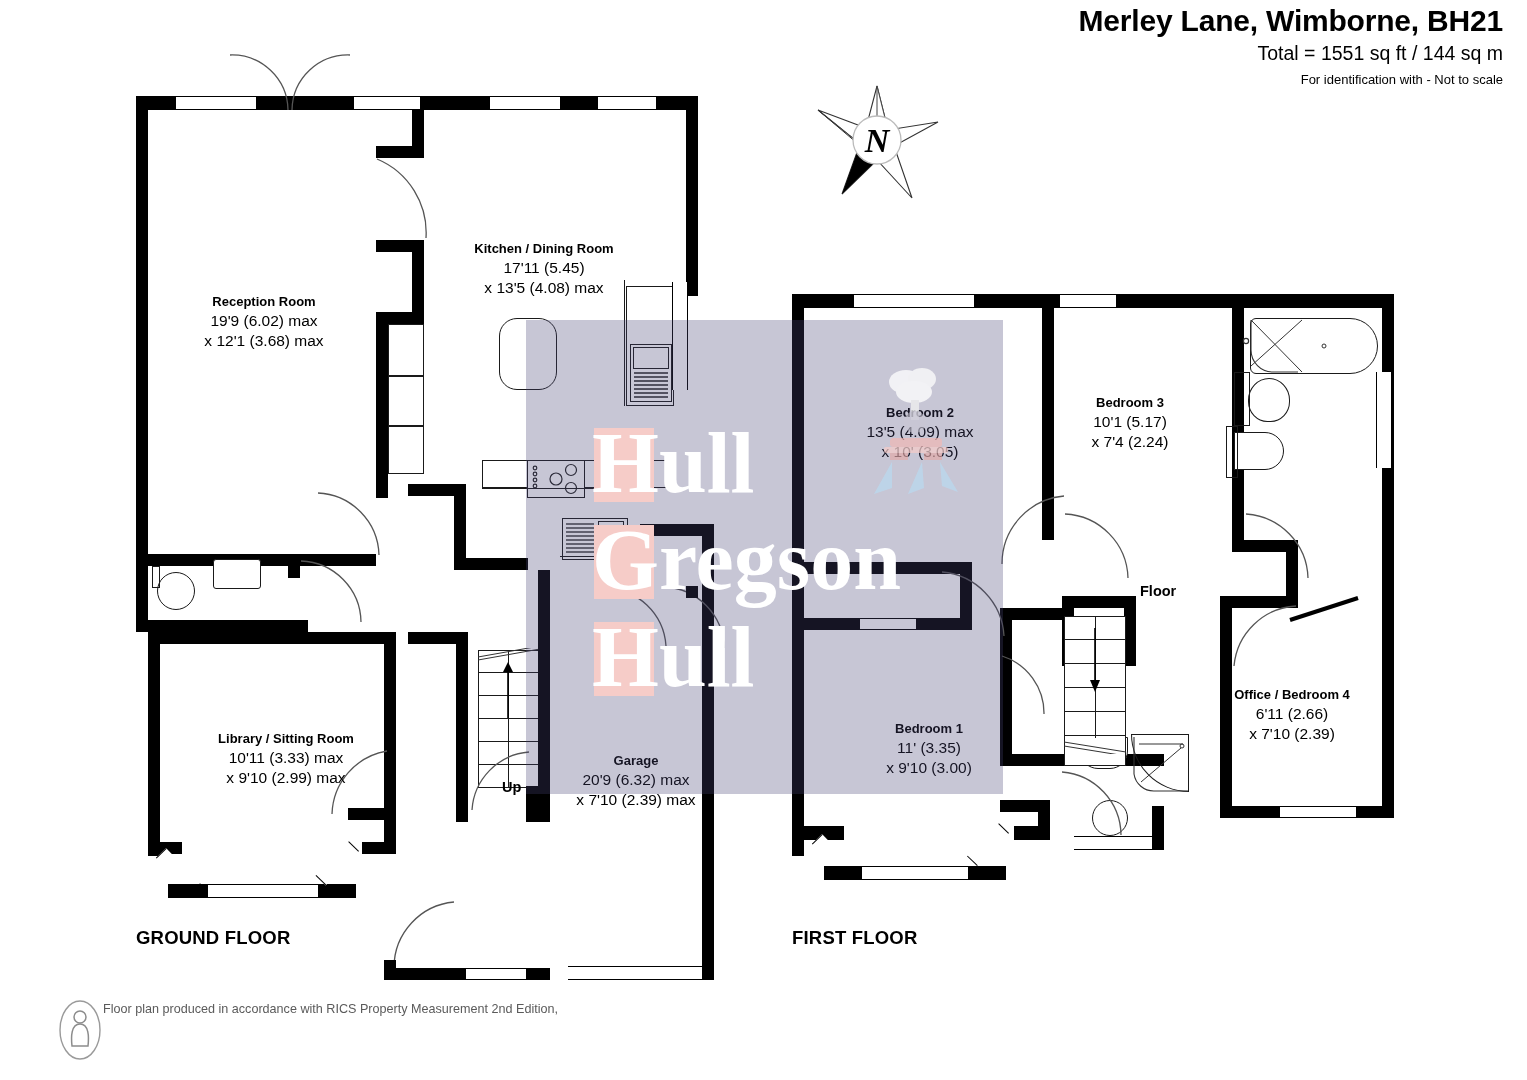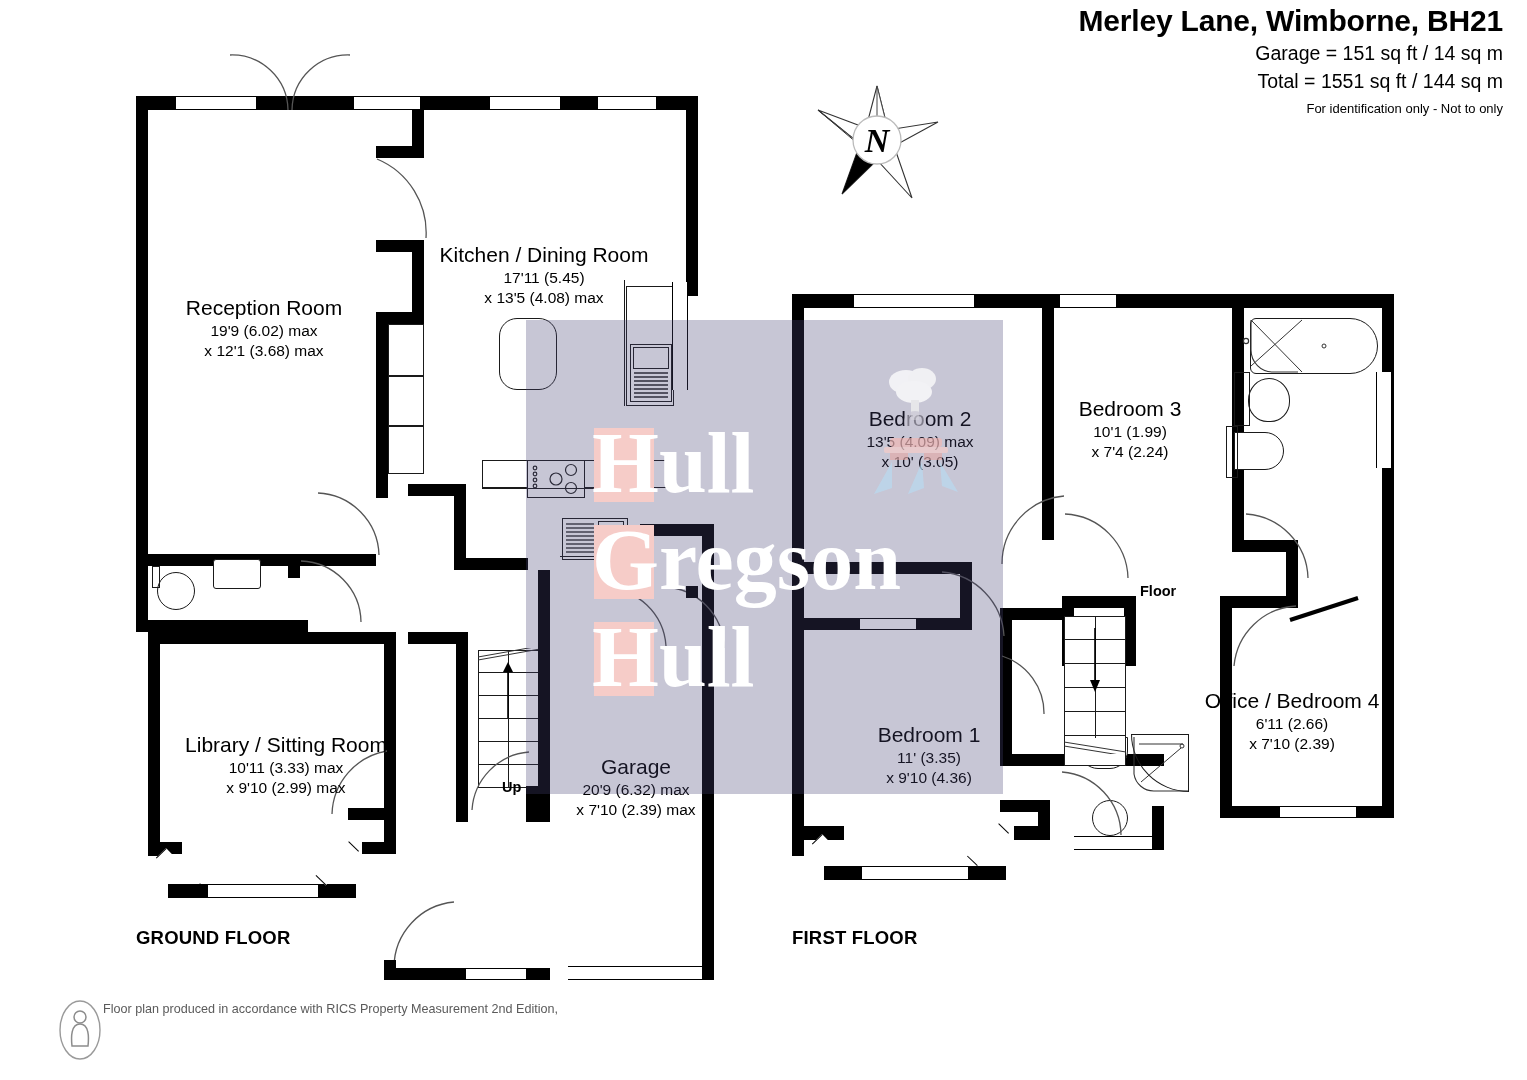--- a/index.html
+++ b/index.html
@@ -15,21 +15,21 @@
 
   
   .wall{position:absolute;background:#000;}
   .thin{position:absolute;border:1px solid #1a1a1a;box-sizing:border-box;background:transparent;}
   .thinfill{position:absolute;border:1px solid #1a1a1a;box-sizing:border-box;background:#fff;}
   .win{position:absolute;background:#fff;border-top:1.6px solid #000;border-bottom:1.6px solid #000;box-sizing:border-box;}
   .winv{position:absolute;background:#fff;border-left:1.6px solid #000;border-right:1.6px solid #000;box-sizing:border-box;}
   .door{position:absolute;overflow:hidden;}
   .door svg{display:block;}
   .lbl{position:absolute;text-align:center;line-height:1.30;white-space:nowrap;}
-  .lbl .nm{font-size:21px;font-weight:normal;}
+  .lbl .nm{font-size:13px;font-weight:bold;}
   .lbl .dim{font-size:15.5px;}
   .floorname{position:absolute;font-size:18.5px;font-weight:bold;letter-spacing:.2px;}
   .stairlbl{position:absolute;font-size:14.5px;font-weight:bold;}
 
   
   #greyband{position:absolute;left:526px;top:320px;width:477px;height:474px;
             background:rgba(71,66,117,0.30);}
   #watermark{position:absolute;left:592px;top:420px;width:345px;height:290px;
              font-family:"Liberation Serif", serif;}
   #watermark .wline{position:absolute;font-size:86px;font-weight:bold;color:#ffffff;line-height:1;white-space:nowrap;}
@@ -48,23 +48,22 @@
   #footer .ftxt span{display:inline;}
   #foot-icon{position:absolute;left:28px;top:3px;width:44px;height:62px;}
 </style>
 </head>
 <body>
 
 <div class="stage">
 
   <div id="header">
     <div id="title">Merley Lane, Wimborne, BH21</div>
-    <div class="area-line">Garage = 151 sq ft / 14 sq m</div>
     <div class="area-line">Total = 1551 sq ft / 144 sq m</div>
-    <div id="note">For identification only - Not to only</div>
+    <div id="note">For identification with - Not to scale</div>
   </div>
 
   <div id="compass">
     <svg width="130" height="120" viewBox="0 0 130 120">
       <path d="M65 4 L76 48 L126 40 L82 64 L100 116 L65 78 L30 112 L48 62 L6 28 L54 46 Z" fill="#ffffff" stroke="#333" stroke-width="1.1"></path>
       <path d="M65 78 L48 62 L30 112 Z" fill="#000"></path>
       <path d="M65 78 L48 62 L6 28 Z" fill="#ffffff" stroke="#333" stroke-width="1"></path>
       <path d="M65 4 L76 48 L82 64 L65 78 Z" fill="#ffffff" stroke="#444" stroke-width="1"></path>
       <circle cx="65" cy="58" r="24" fill="#ffffff" stroke="#bbb" stroke-width="1.3"></circle>
       <text x="65" y="70" text-anchor="middle" font-family="Liberation Serif, serif" font-size="34" font-style="italic" font-weight="bold" fill="#000">N</text>
@@ -436,27 +435,27 @@
         </svg>
     </div>
 
     <div class="lbl" style="left:796px;top:405px;width:248px;">
       <div class="nm">Bedroom 2</div>
       <div class="dim">13'5 (4.09) max</div>
       <div class="dim">x 10' (3.05)</div>
     </div>
     <div class="lbl" style="left:1006px;top:395px;width:248px;">
       <div class="nm">Bedroom 3</div>
-      <div class="dim">10'1 (1.99)</div>
+      <div class="dim">10'1 (5.17)</div>
       <div class="dim">x 7'4 (2.24)</div>
     </div>
     <div class="lbl" style="left:805px;top:721px;width:248px;">
       <div class="nm">Bedroom 1</div>
       <div class="dim">11' (3.35)</div>
-      <div class="dim">x 9'10 (4.36)</div>
+      <div class="dim">x 9'10 (3.00)</div>
     </div>
     <div class="lbl" style="left:1168px;top:687px;width:248px;">
       <div class="nm">Office / Bedroom 4</div>
       <div class="dim">6'11 (2.66)</div>
       <div class="dim">x 7'10 (2.39)</div>
     </div>
 
     <div class="floorname" style="left:792px;top:927px;">FIRST FLOOR</div>
   </div>
 

